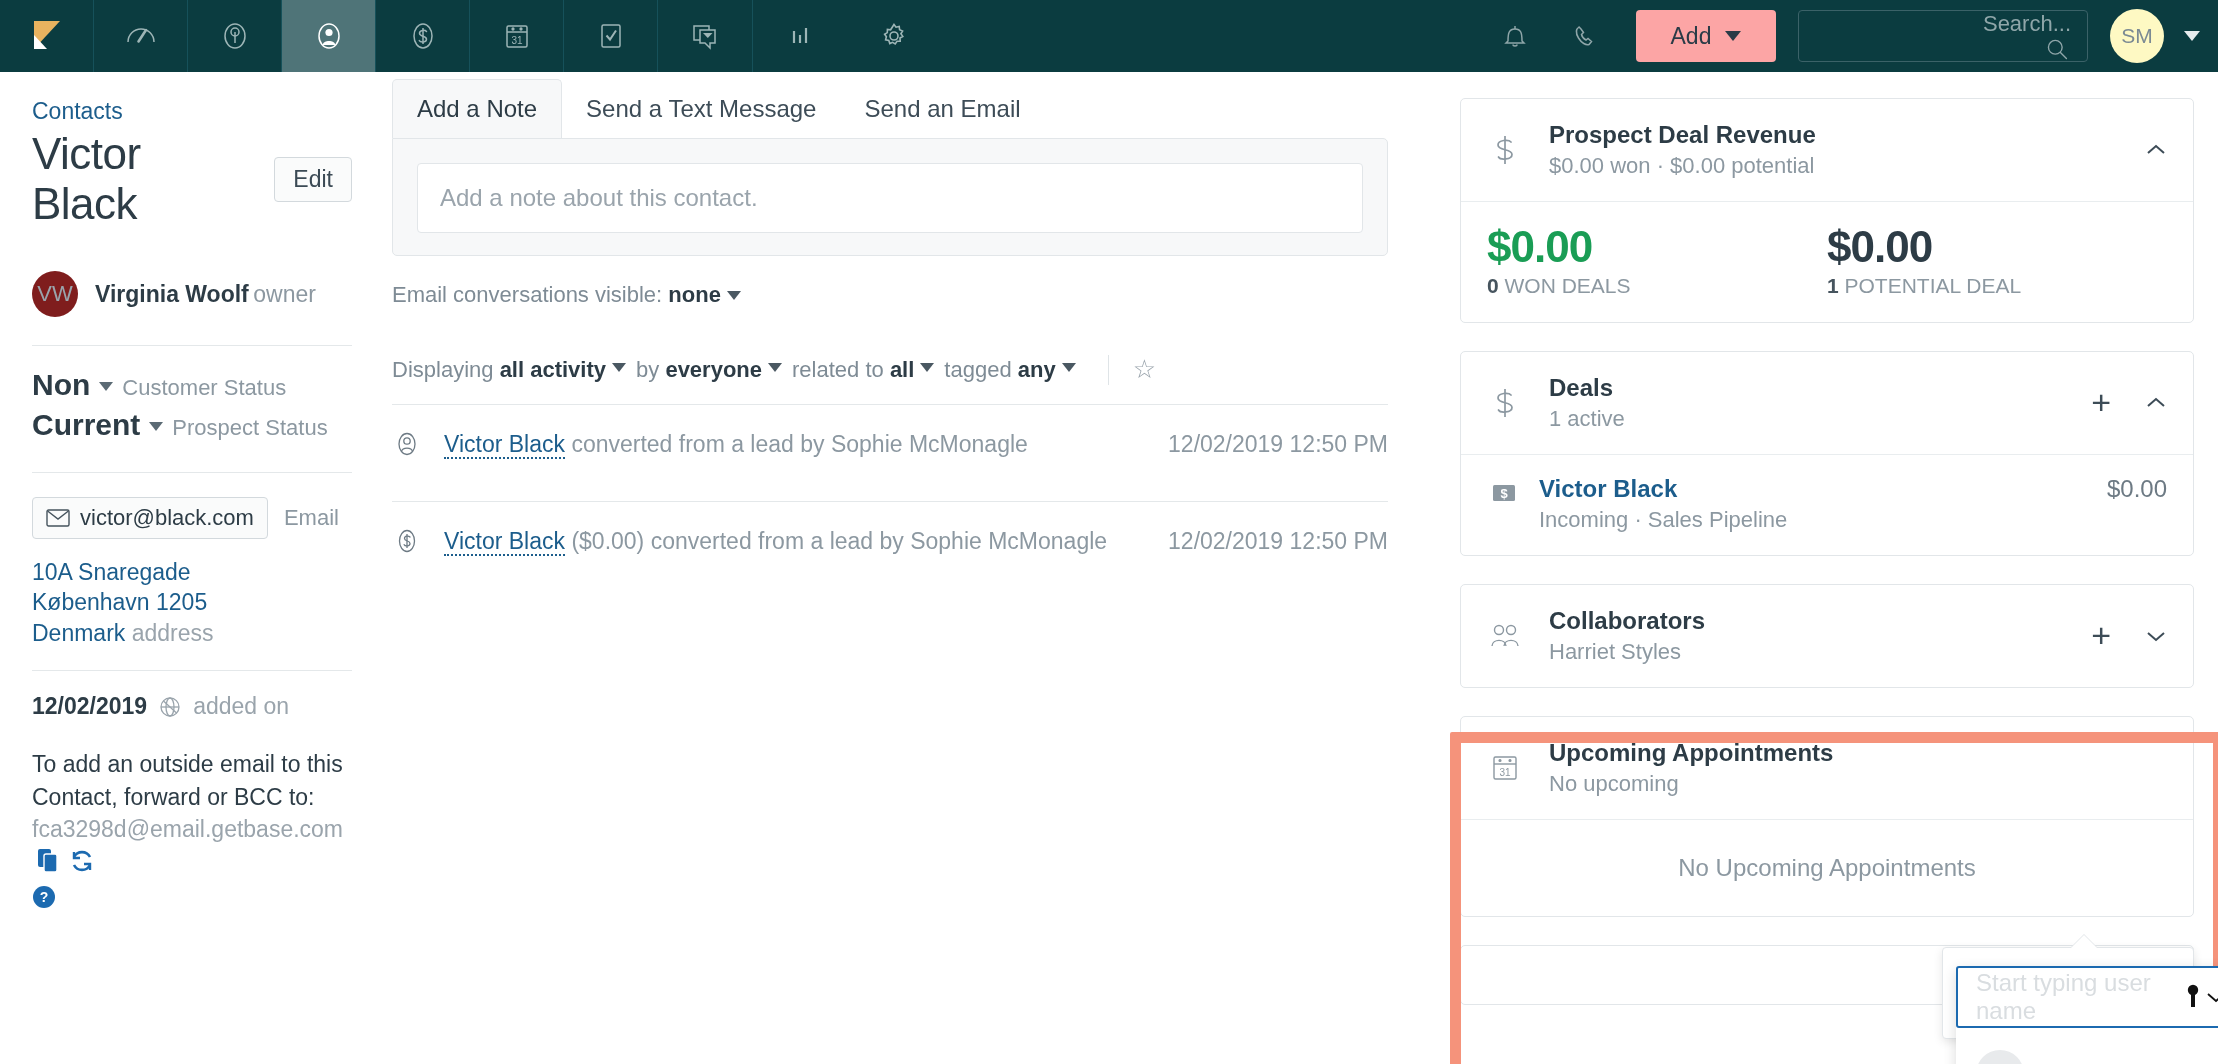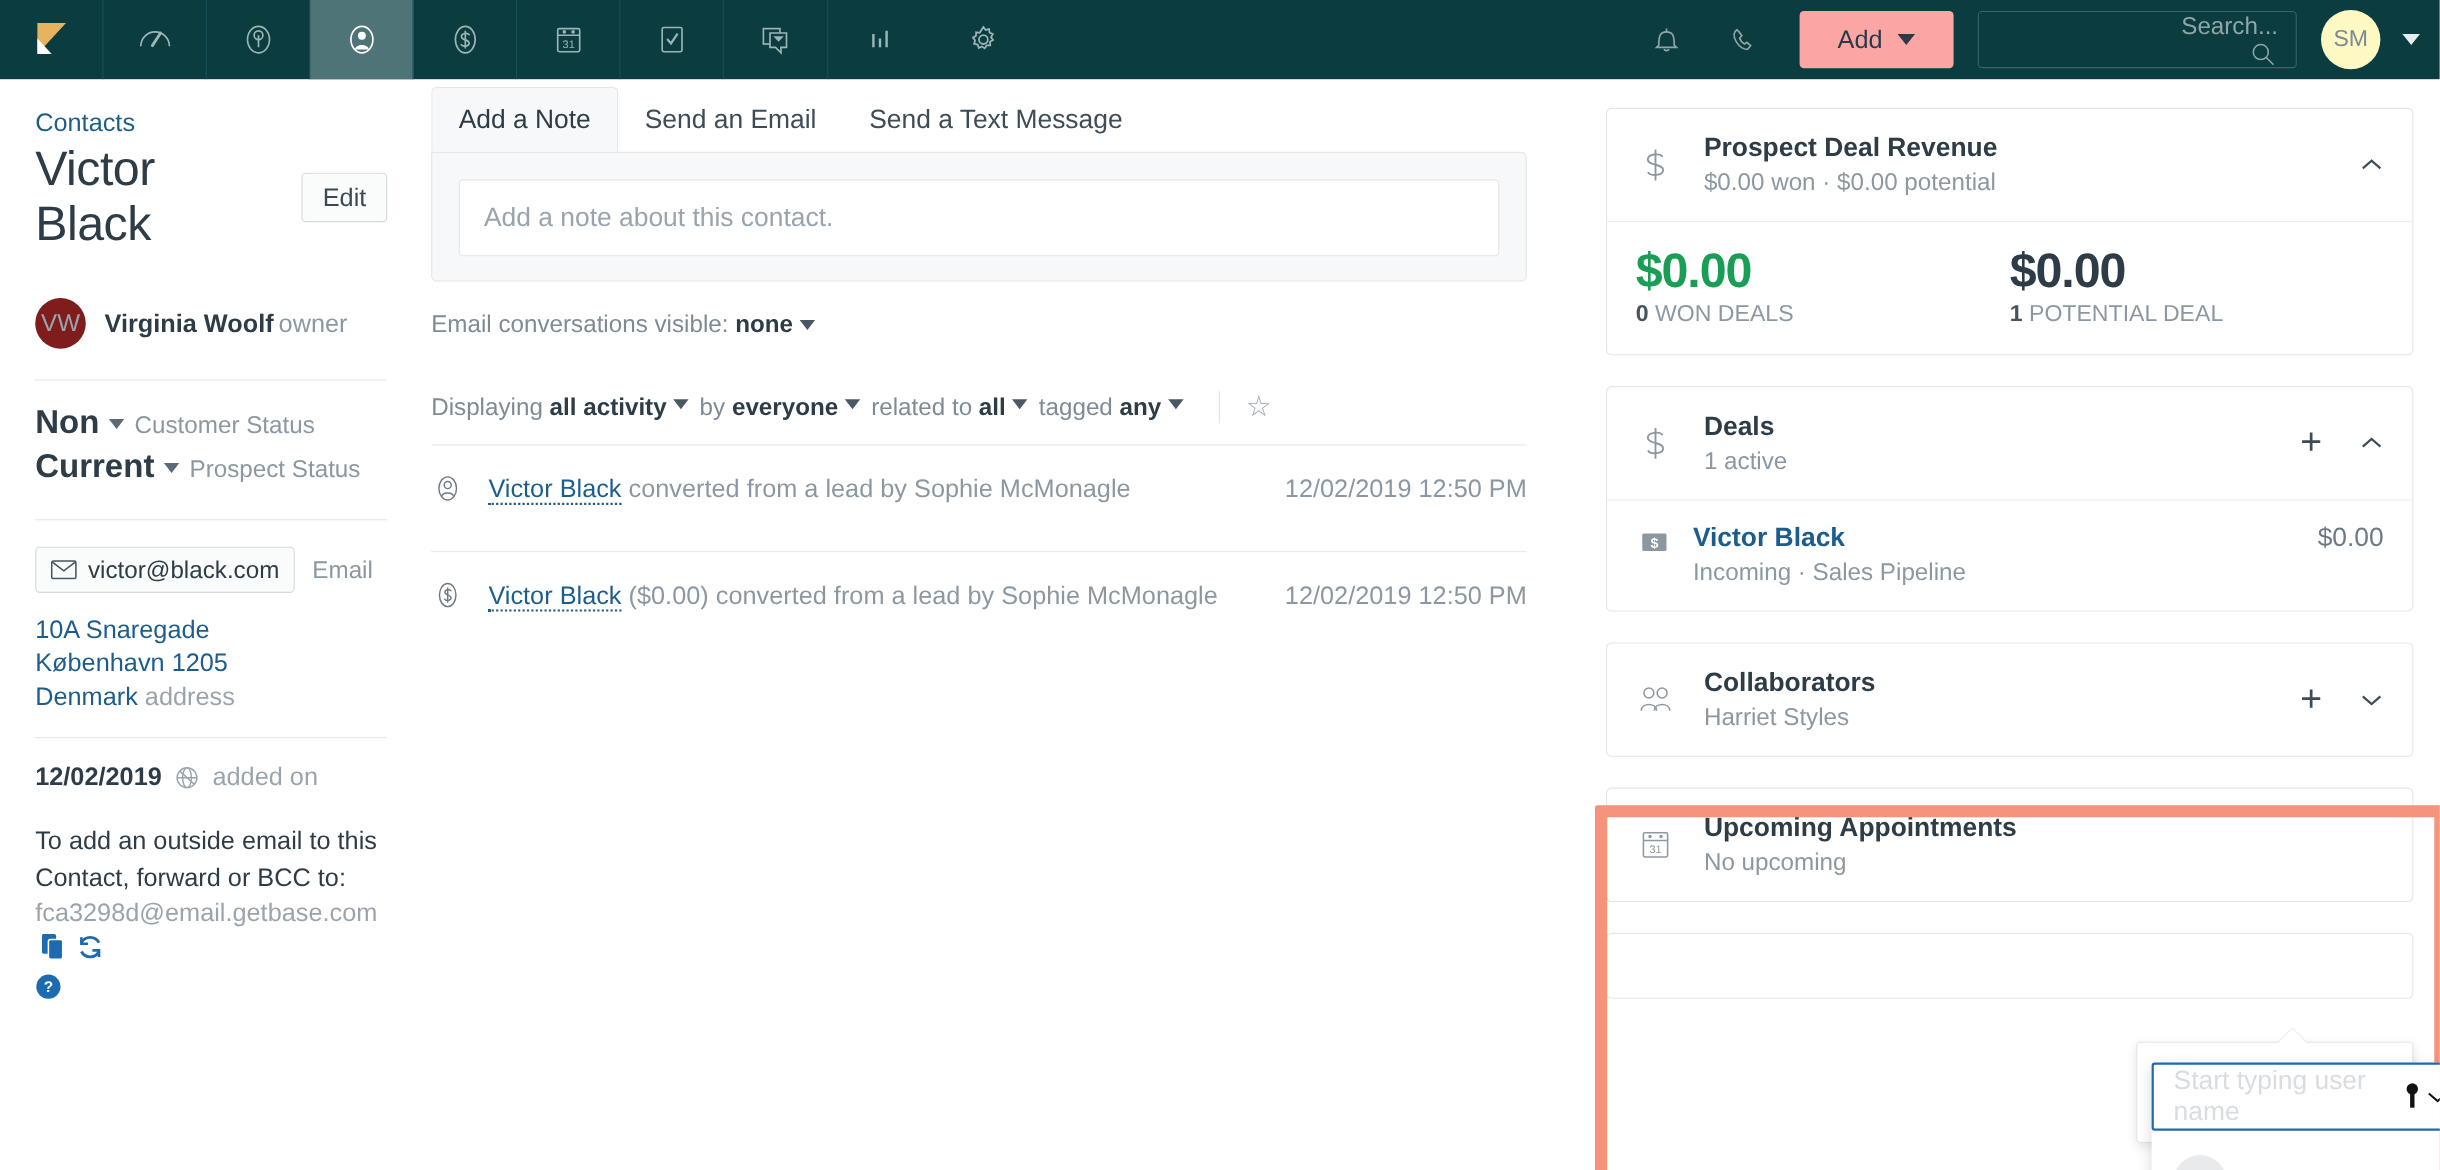--- a/index.html
+++ b/index.html
@@ -398,22 +398,22 @@
           <text x="12" y="17" font-size="14" font-weight="bold" fill="#fff" text-anchor="middle" font-family="Liberation Sans, sans-serif">?</text>
         </svg>
       </div>
     </div>
   </div>
 
   <div class="centercol">
     <div class="tabs">
       <div class="tabs-inner">
         <div class="tab active">Add a Note</div>
+        <div class="tab">Send a Text Message</div>
         <div class="tab">Send an Email</div>
-        <div class="tab">Send a Text Message</div>
       </div>
     </div>
 
     <div class="note-panel">
       <div class="note-input">
         <span>Add a note about this contact.</span>
       </div>
     </div>
 
     <div class="conv-row">
@@ -561,20 +561,21 @@
             <circle cx="11" cy="8.5" r="0.9" fill="#8c98a1"></circle>
             <circle cx="21" cy="8.5" r="0.9" fill="#8c98a1"></circle>
             <text x="16" y="23.5" font-size="10" fill="#8c98a1" stroke="none" text-anchor="middle" font-family="Liberation Sans, sans-serif">31</text>
           </svg>
         </div>
         <div class="card-head-text">
           <div class="card-title">Upcoming Appointments</div>
           <div class="card-sub">No upcoming</div>
         </div>
       </div>
+      <div class="empty-row">No Upcoming Appointments</div>
     </div>
 
     <div class="card" style="height:60px;"></div>
 
     <div class="highlight"></div>
 
     <div class="dd-panel"></div>
     <div class="dd-arrow"></div>
 
     <div class="dd-stack">

